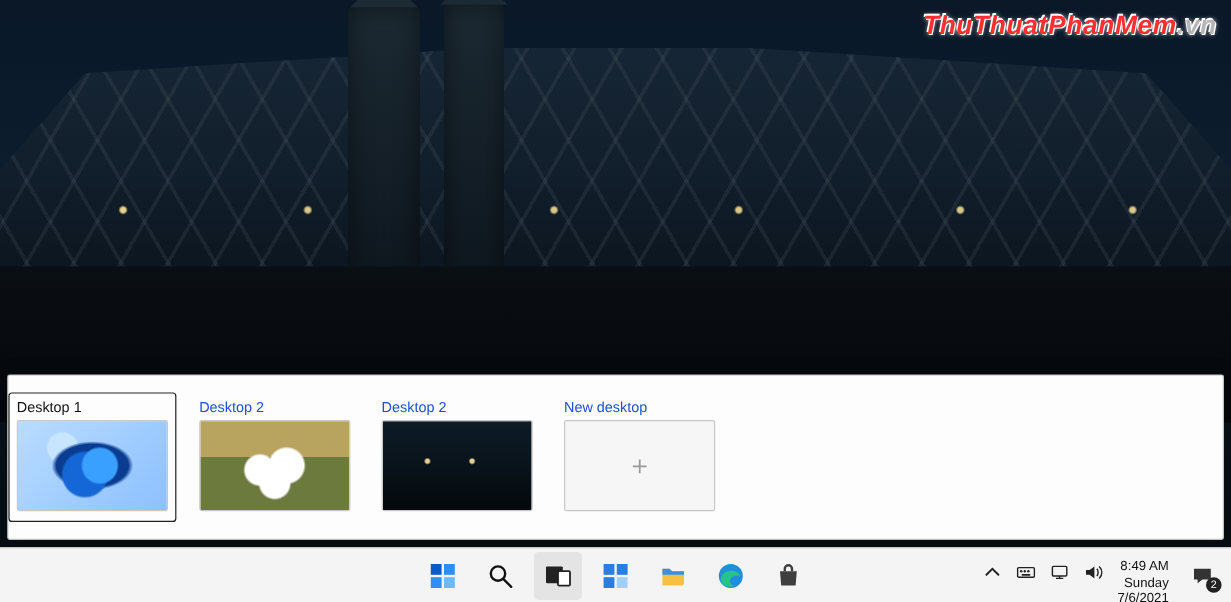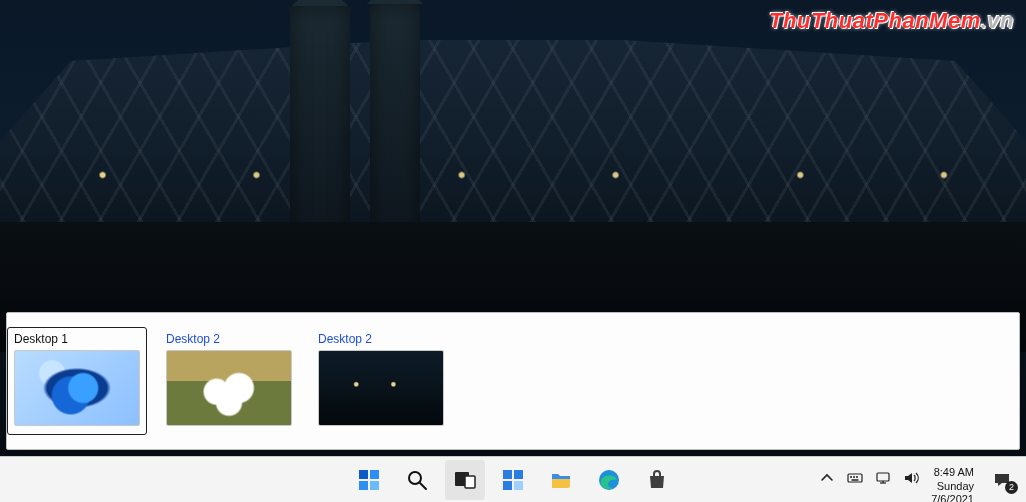--- a/index.html
+++ b/index.html
@@ -225,20 +225,26 @@
   <div class="desk">
     <div class="desk-label">Desktop 2</div>
     <div class="thumb flowers"></div>
   </div>
 
   <div class="desk">
     <div class="desk-label">Desktop 2</div>
     <div class="thumb bridge"></div>
   </div>
 
+  <div class="desk">
+    <div class="desk-label">New desktop</div>
+    <div class="thumb new">
+      <span class="plus">＋</span>
+    </div>
+  </div>
 
 </div>
 
 <div class="taskbar">
 
   <div class="tb-center">
 
     <div class="tb-btn">
       <svg viewBox="0 0 24 24">
         <rect x="2" y="2" width="9" height="9" fill="#0c59c9"></rect>

